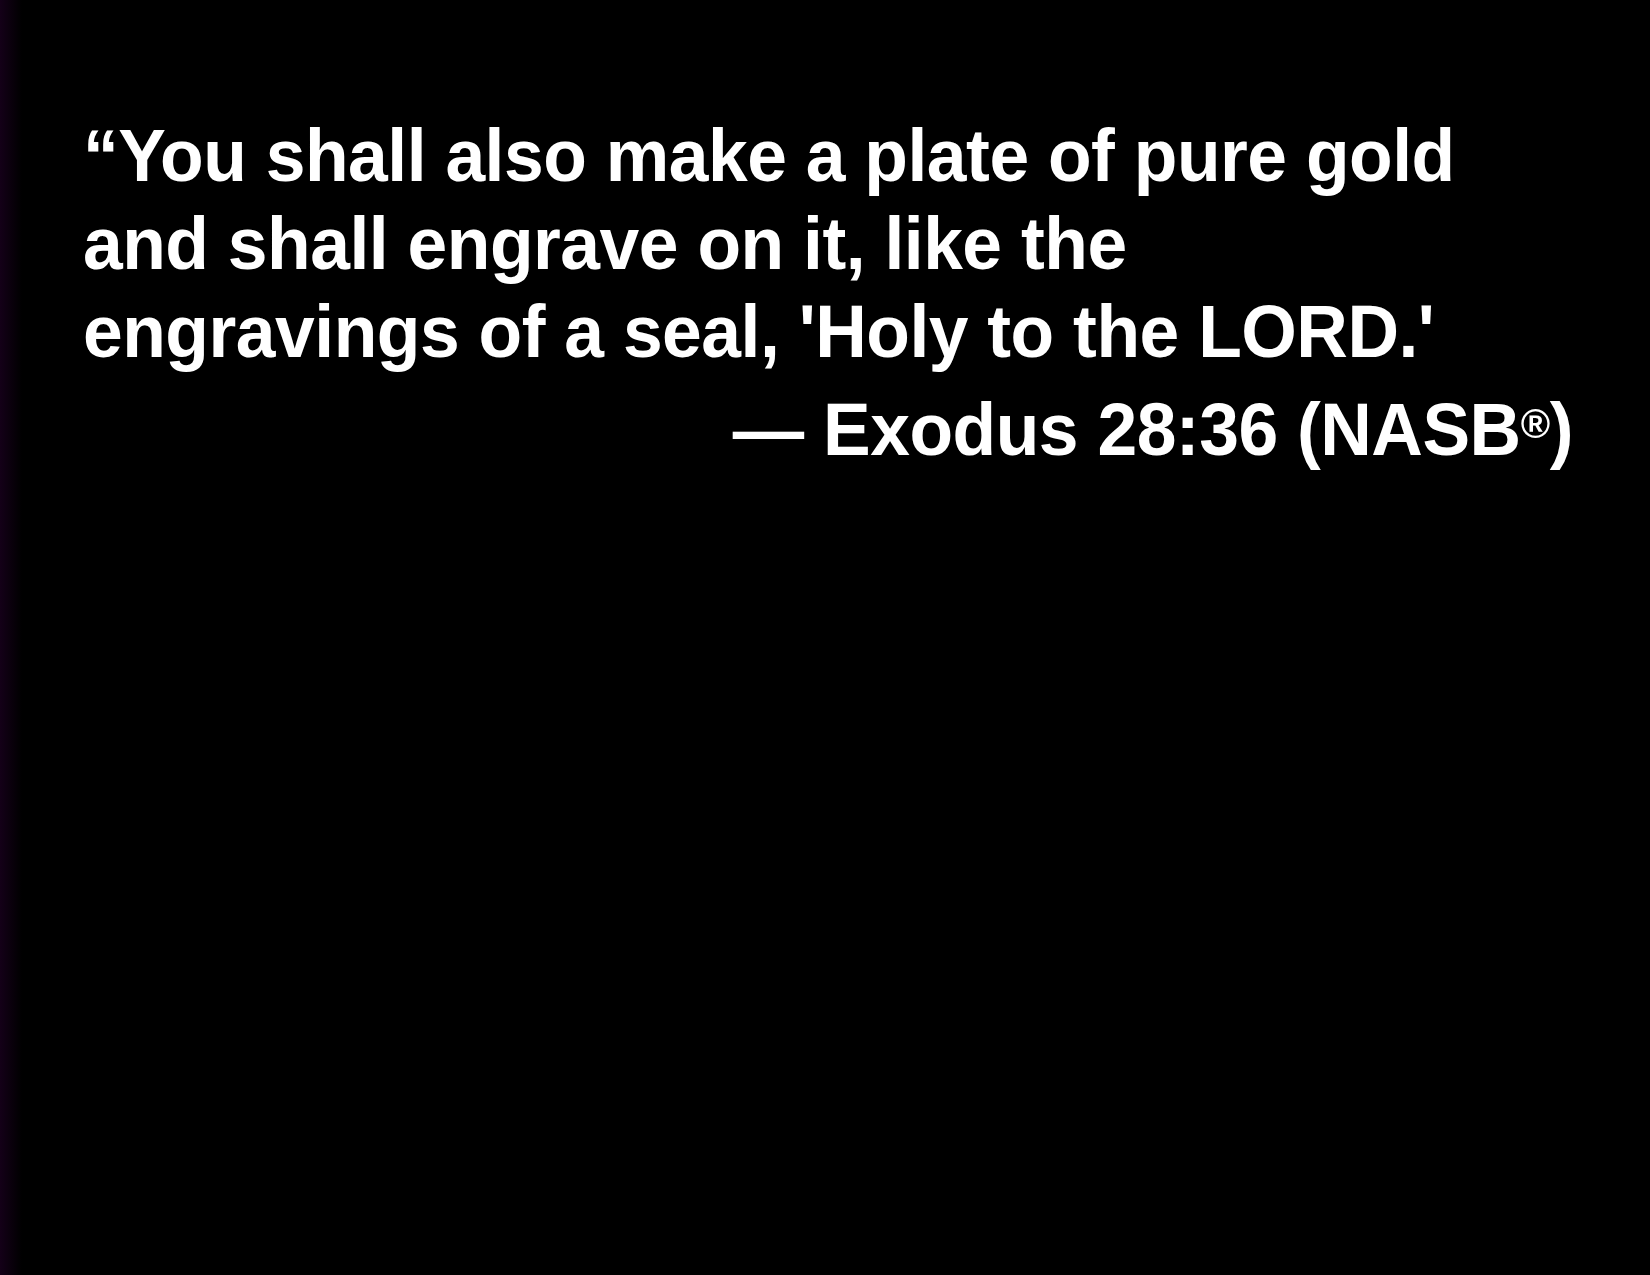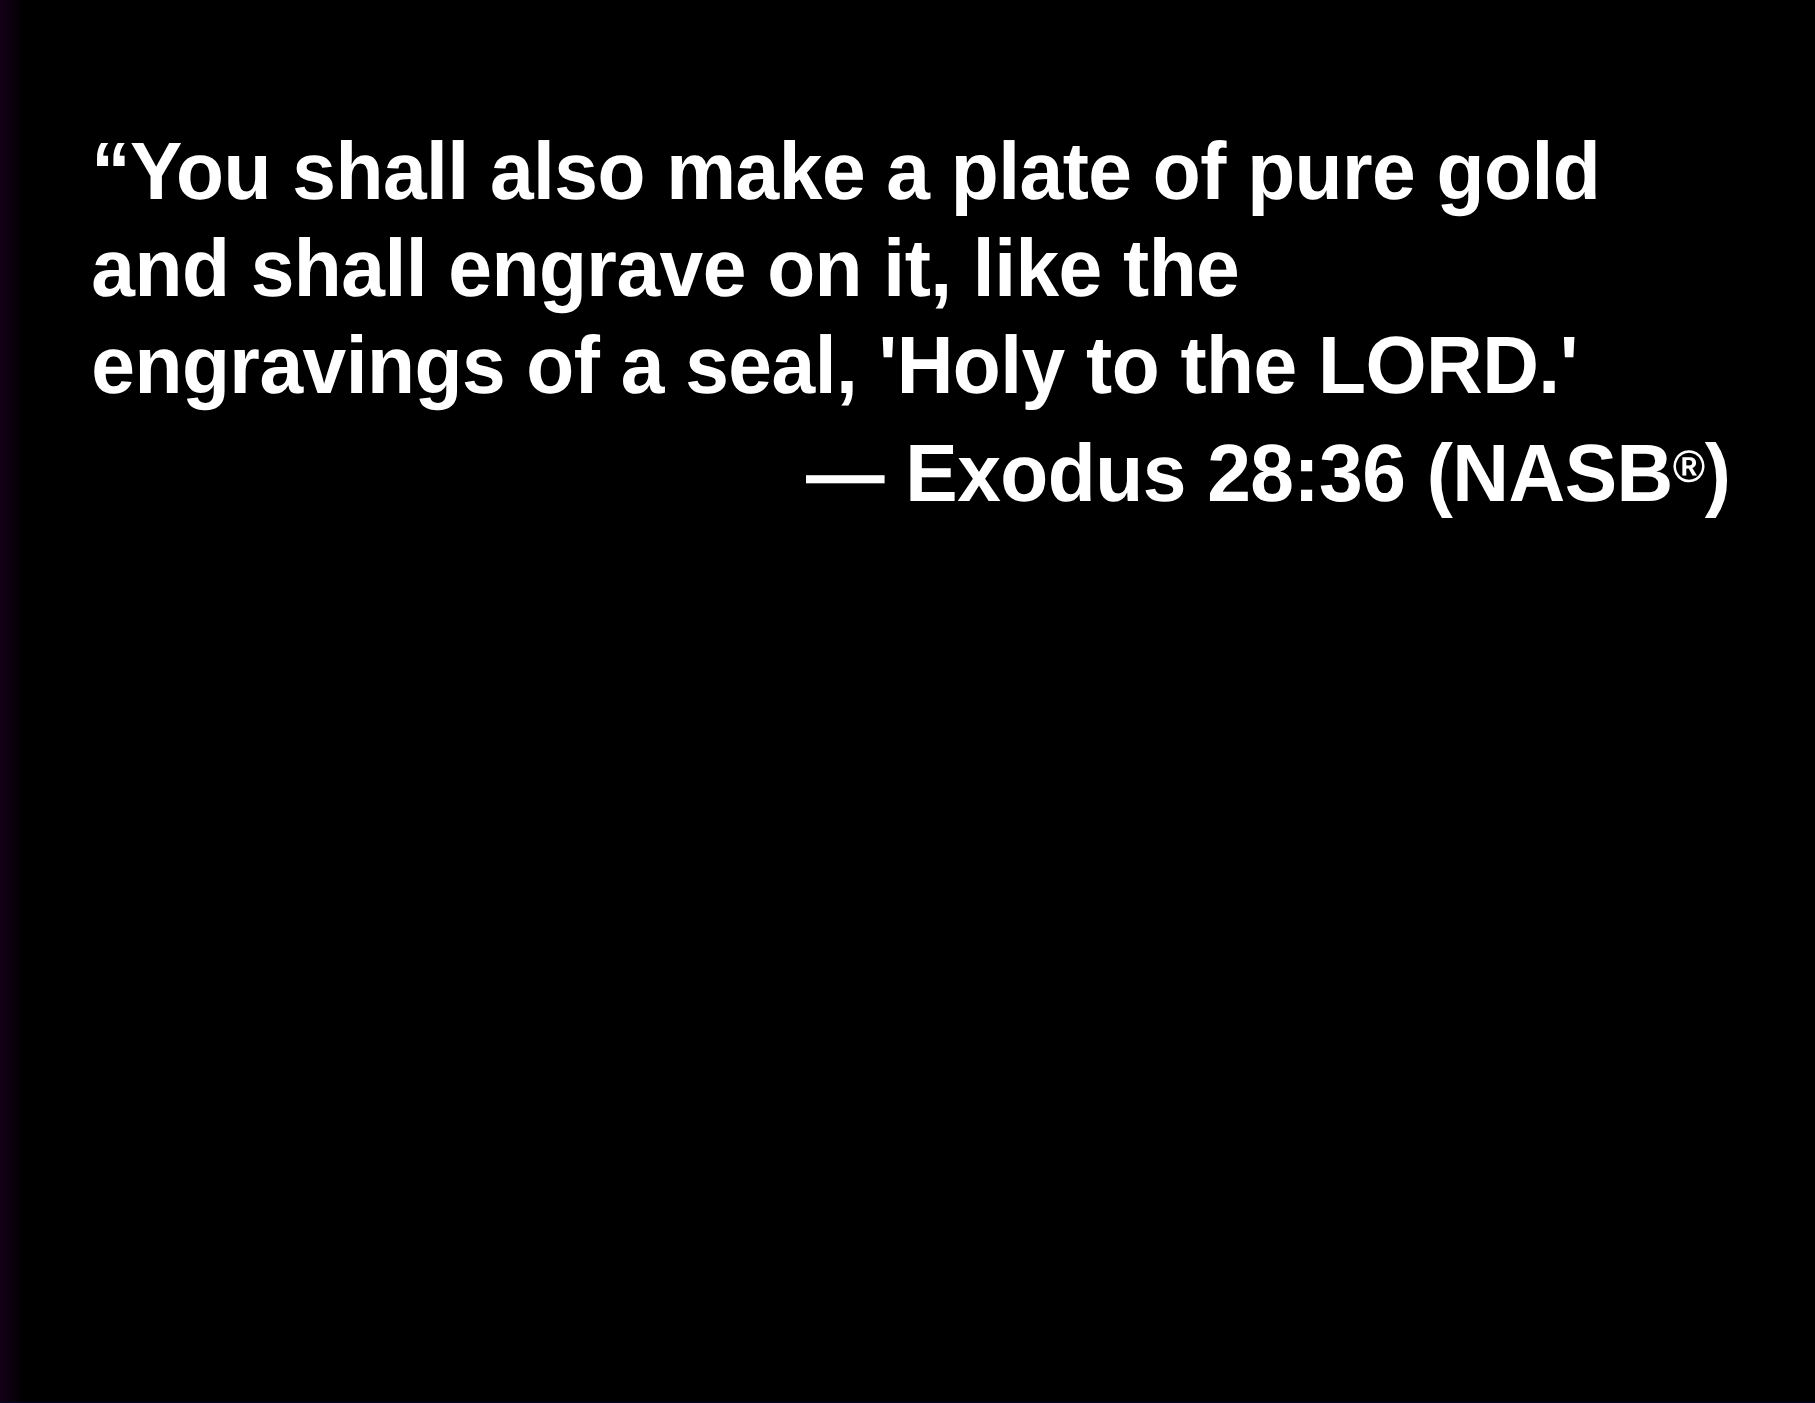--- a/index.html
+++ b/index.html
@@ -13,21 +13,21 @@
     height: 1275px;
     overflow: hidden;
     font-family: "Liberation Sans", sans-serif;
   }
 
   
   #slide-frame {
     position: relative;
     width: 1650px;
     height: 1275px;
-    background: #0f172a;
+    background: #a3a3a3;
     overflow: hidden;
   }
 
   
   #frame-tint {
     position: absolute;
     inset: 0;
     background:
       linear-gradient(90deg, #140018 0px, #000000 22px, #000000 100%),
       linear-gradient(180deg, #0c0018 0px, #000000 10px, #000000 100%);

